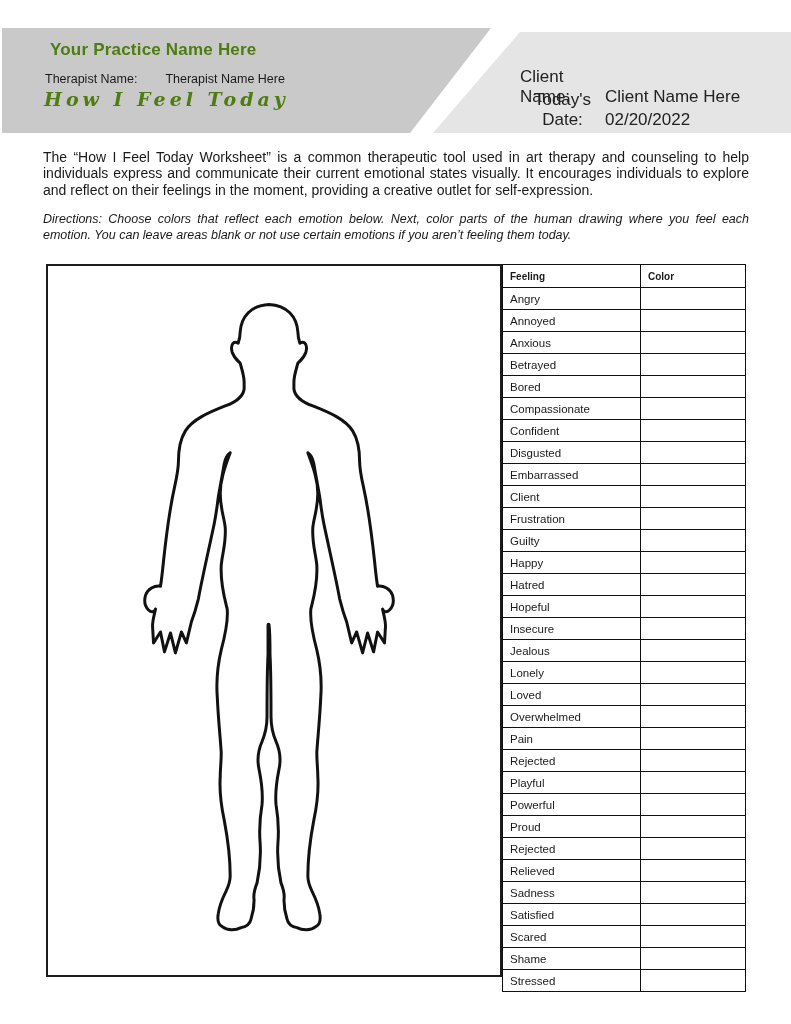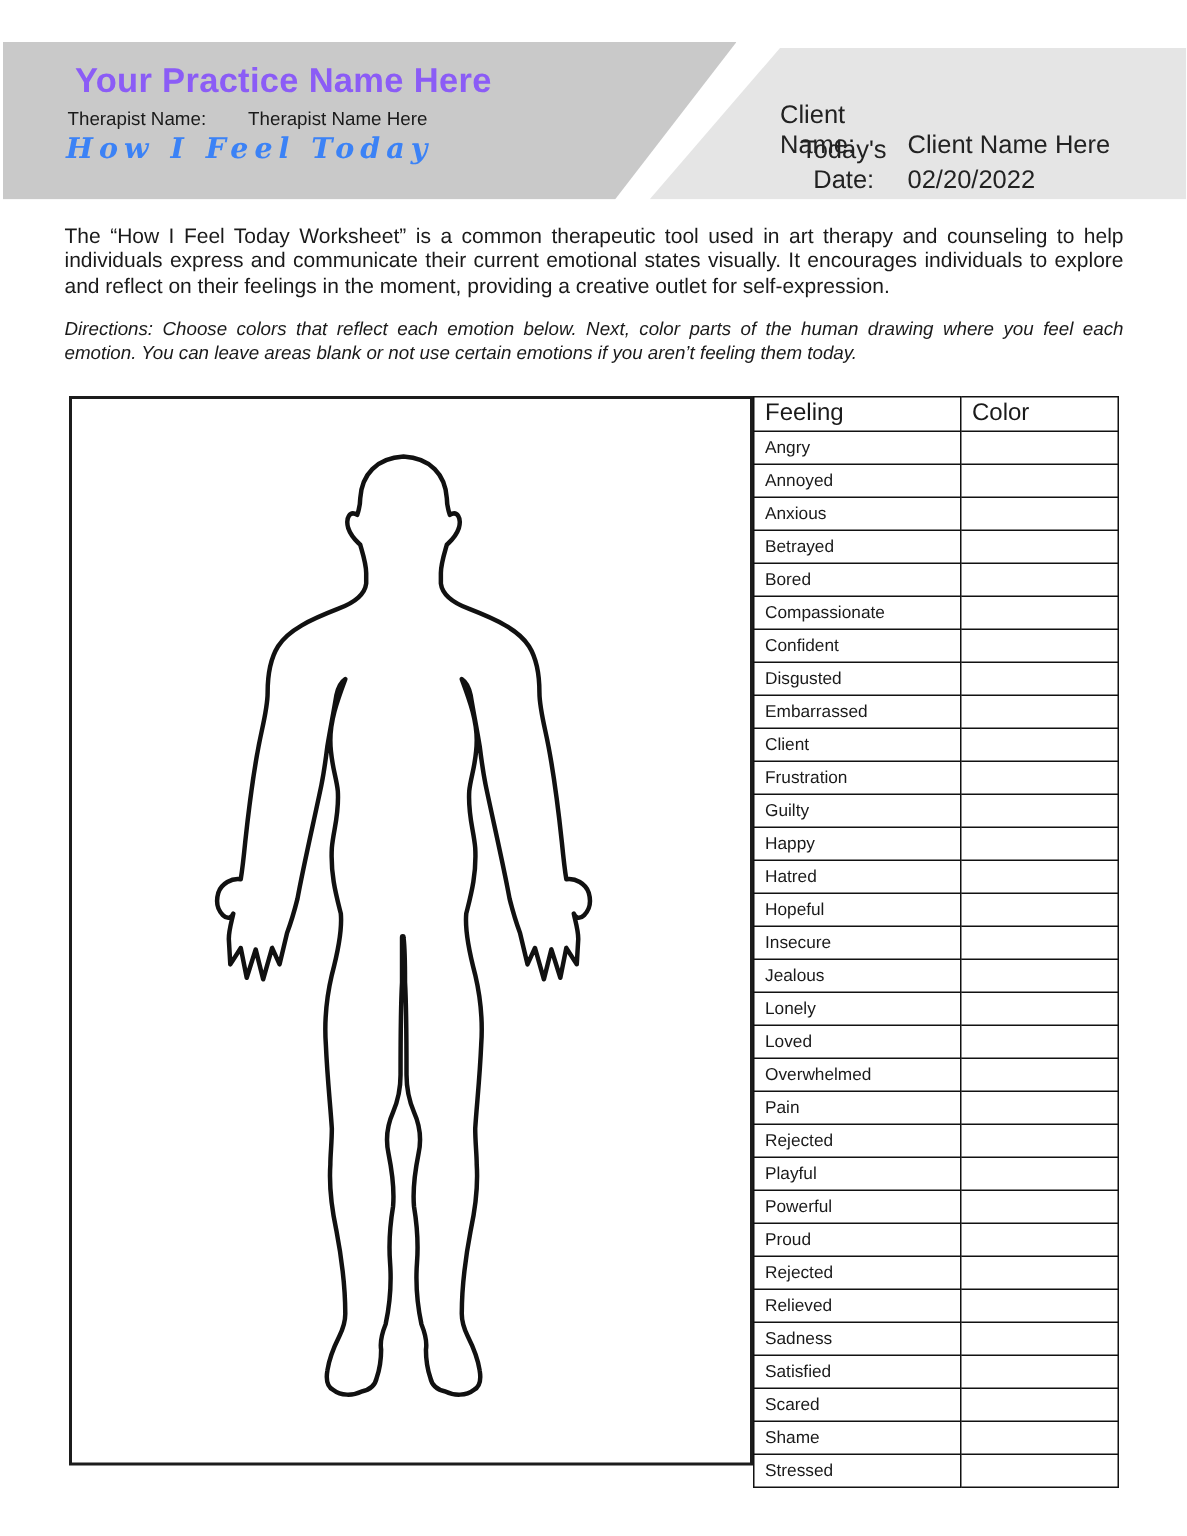--- a/index.html
+++ b/index.html
@@ -4,46 +4,46 @@
 <style>
   html,body{margin:0;padding:0;background:#fff;}
   .page{position:relative;width:791px;height:1024px;background:#ffffff;overflow:hidden;
         font-family:"Liberation Sans", sans-serif;color:#1a1a1a;}
 
   
   .hdr-left{position:absolute;left:2px;top:28px;width:489px;height:105px;
             clip-path:polygon(0 0,100% 0,calc(100% - 81px) 100%,0 100%);}
   .hdr-right{position:absolute;left:433px;top:32px;width:358px;height:101px;
              clip-path:polygon(87px 0,100% 0,100% 100%,0 100%);}
-  .practice-name{position:absolute;left:50px;top:40px;font-size:23px;font-weight:bold;
-                 letter-spacing:.2px;color:#8b5cf6;}
+  .practice-name{position:absolute;left:50px;top:40px;font-size:17px;font-weight:bold;
+                 letter-spacing:.2px;color:#4d7c0f;}
   .therapist-line{position:absolute;left:45px;top:72px;font-size:12.5px;}
   .therapist-line .lbl{margin-right:28px;}
   .script-title{position:absolute;left:44px;top:88px;font-family:"DejaVu Serif", serif;
-                font-style:italic;font-weight:bold;font-size:19px;letter-spacing:4px;color:#3b82f6;}
+                font-style:italic;font-weight:bold;font-size:19px;letter-spacing:4px;color:#4d7c0f;}
   .client-row{position:absolute;left:520px;font-size:17px;color:#222;}
   .client-row .lbl{display:inline-block;width:85px;}
   .row1{top:67px;} .row2{top:90px;text-align:center;}
 
   
   .intro{position:absolute;left:43px;top:149px;width:706px;font-size:14px;
          line-height:16.4px;text-align:justify;}
   .directions{position:absolute;left:43px;top:211px;width:706px;font-size:12.5px;
               line-height:16.4px;text-align:justify;font-style:italic;}
 
   
   .figure-box{position:absolute;left:46px;top:264px;width:452px;height:709px;
               border:2px solid #1c1c1c;background:#fff;}
   .figure-box svg{position:absolute;left:0;top:0;width:100%;height:100%;}
 
   table.feelings{position:absolute;left:502px;top:264px;width:243px;height:712px;
                  border-collapse:collapse;table-layout:fixed;background:#fff;}
   table.feelings th, table.feelings td{border:1px solid #111;padding:0 0 0 7px;
                  text-align:left;vertical-align:middle;overflow:hidden;white-space:nowrap;}
-  table.feelings th{font-size:16px;font-weight:normal;height:22px;margin-top:35px;}
+  table.feelings th{font-size:10px;font-weight:bold;height:22px;margin-top:35px;}
   table.feelings td{font-size:11.5px;height:21px;}
   col.c-feeling{width:138px;} col.c-color{width:105px;}
 </style>
 </head>
 <body>
 
 <div class="page">
 
   <div class="hdr-left" style="background: rgb(201, 201, 201);"></div>
   <div class="hdr-right" style="background: rgb(229, 229, 229);"></div>

